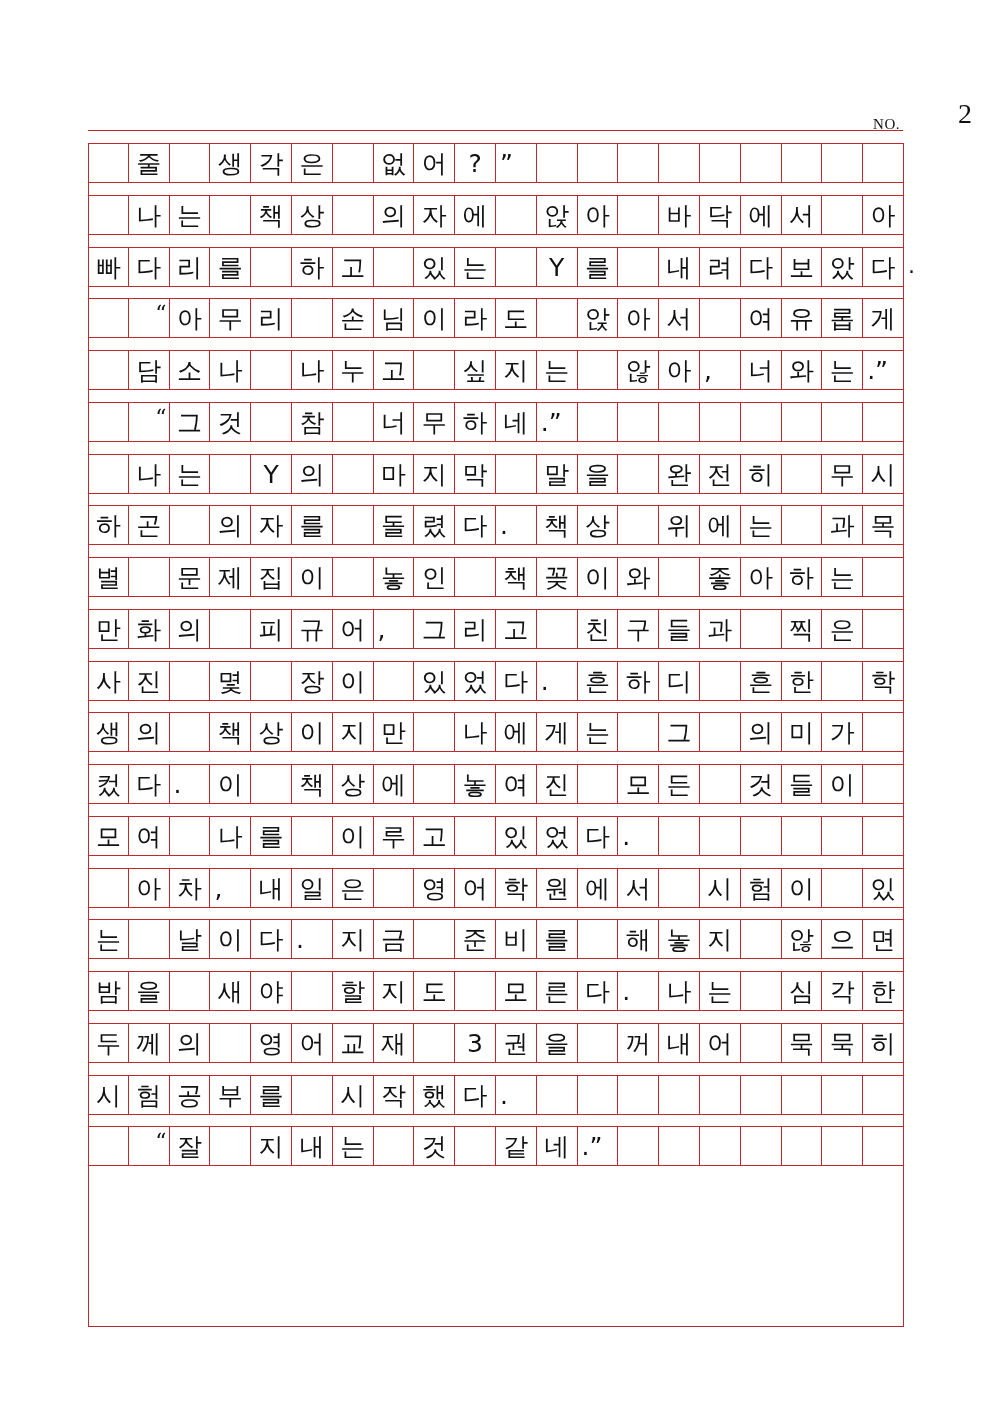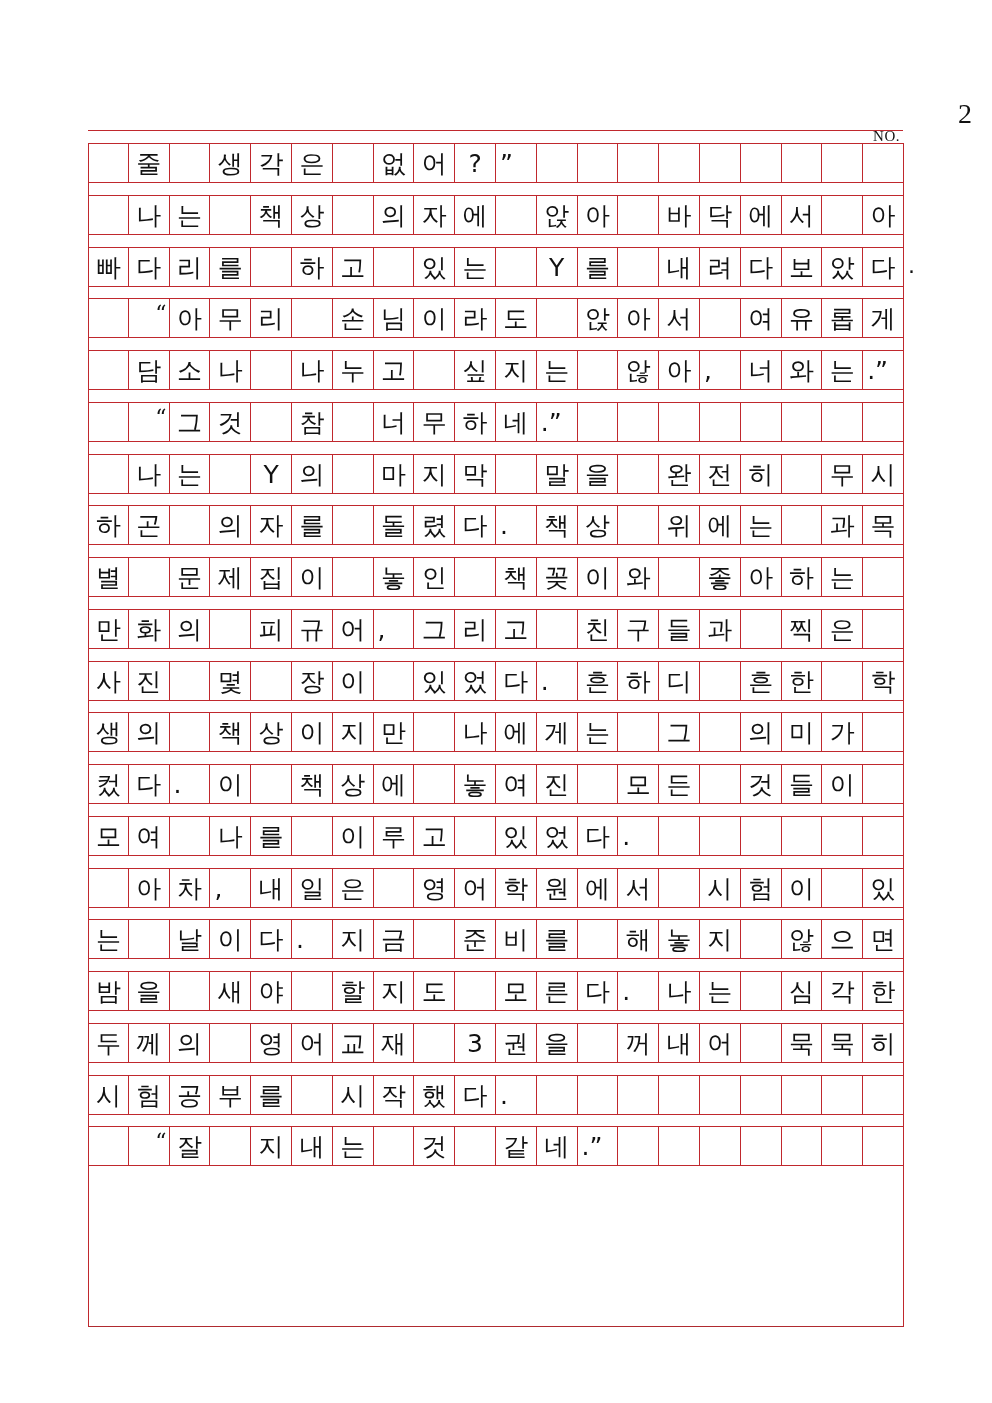--- a/index.html
+++ b/index.html
@@ -1,21 +1,21 @@
 <!DOCTYPE html>
 <html><head>
 <meta charset="utf-8">
 <style>
   html, body { margin: 0; padding: 0; background: #ffffff; }
   body { width: 992px; height: 1403px; position: relative; overflow: hidden;
          font-family: "DejaVu Serif", "Liberation Serif", serif; color: #111; }
   .header { position: absolute; left: 88px; top: 96px; width: 815px; height: 34px; }
   .header-line { position: absolute; left: 88px; top: 130px; width: 815px; height: 0;
                  border-top: 1.5px solid #c0282d; }
-  .no-label { position: absolute; right: 92px; top: 128px; font-family: "Liberation Serif", serif;
+  .no-label { position: absolute; right: 92px; top: 116px; font-family: "Liberation Serif", serif;
               font-size: 15px; letter-spacing: 0.5px; }
   .page-num { position: absolute; right: 20px; top: 98px; font-family: "Liberation Serif", serif;
               font-size: 28px; }
   .frame { position: absolute; left: 88px; top: 143px; width: 814px; height: 1183px;
            border-left: 1.5px solid #c0282d; border-right: 1.5px solid #c0282d;
            border-bottom: 1.5px solid #b02a2f; box-sizing: content-box; }
   .grid { position: absolute; left: 88px; top: 143px; width: 816px; }
   .row { position: absolute; left: 0; height: 40px; width: 816px; display: flex;
          border-top: 1.2px solid #c0282d; border-bottom: 1.2px solid #c0282d; box-sizing: border-box; }
   .cell { flex: 0 0 40.8px; height: 100%; box-sizing: border-box; border-right: 1.2px solid #c0282d;

